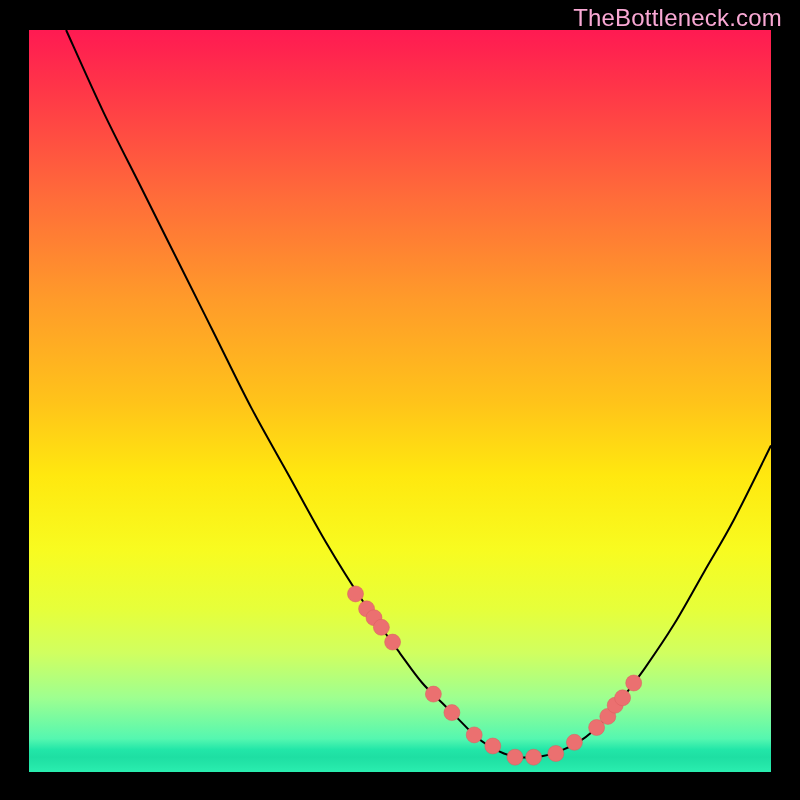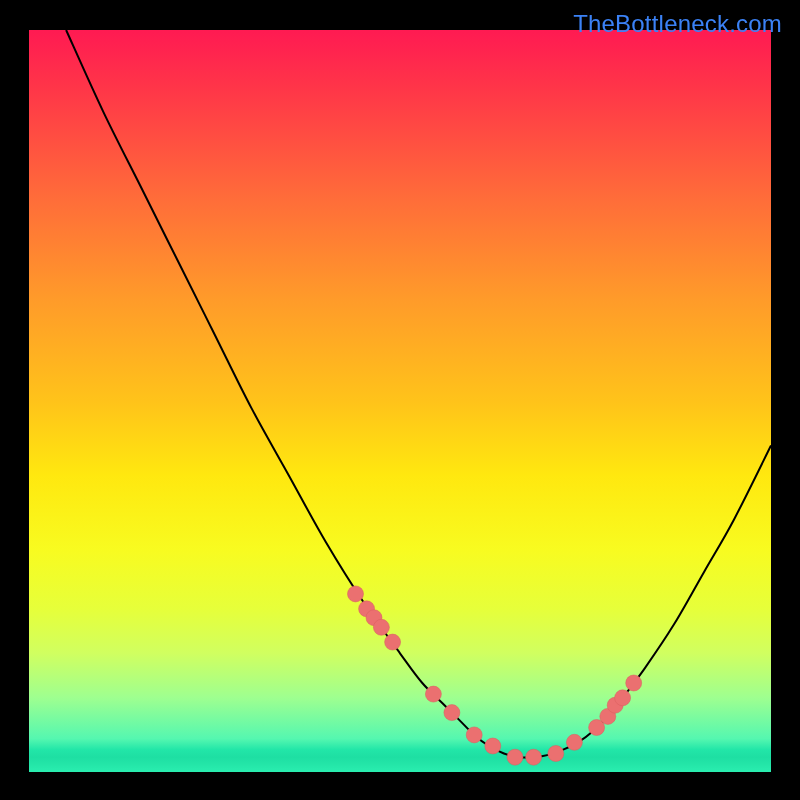--- a/index.html
+++ b/index.html
@@ -30,23 +30,23 @@
       #9eff90 90%,
       #55f7b0 95.5%,
       #22e6a8 97%,
       #1edfa3 98%,
       #24e6a8 99%,
       #2aeeb0 100%
     );
   }
   .watermark {
     position: absolute;
-    top: 10px;
+    top: 4px;
     right: 18px;
-    color: #3b82f6;
+    color: #f9a8d4;
     font-size: 24px;
     letter-spacing: 0.2px;
     font-weight: 500;
   }
   svg.plot {
     position: absolute;
     left: 29px;
     top: 30px;
     width: 742px;
     height: 742px;

